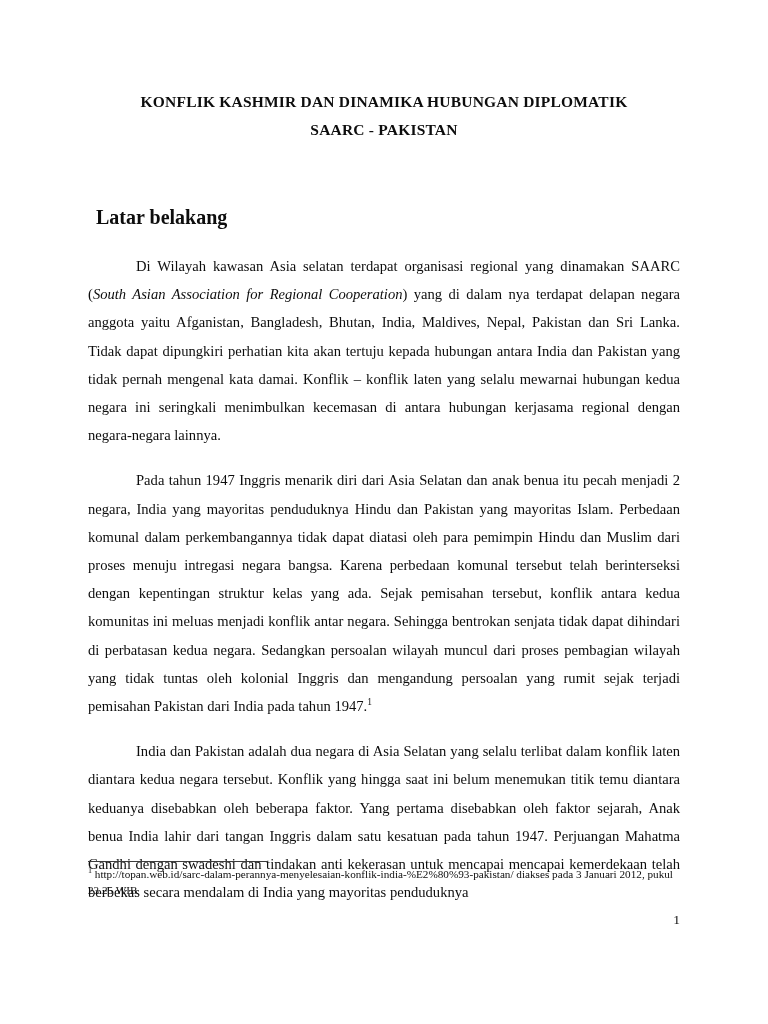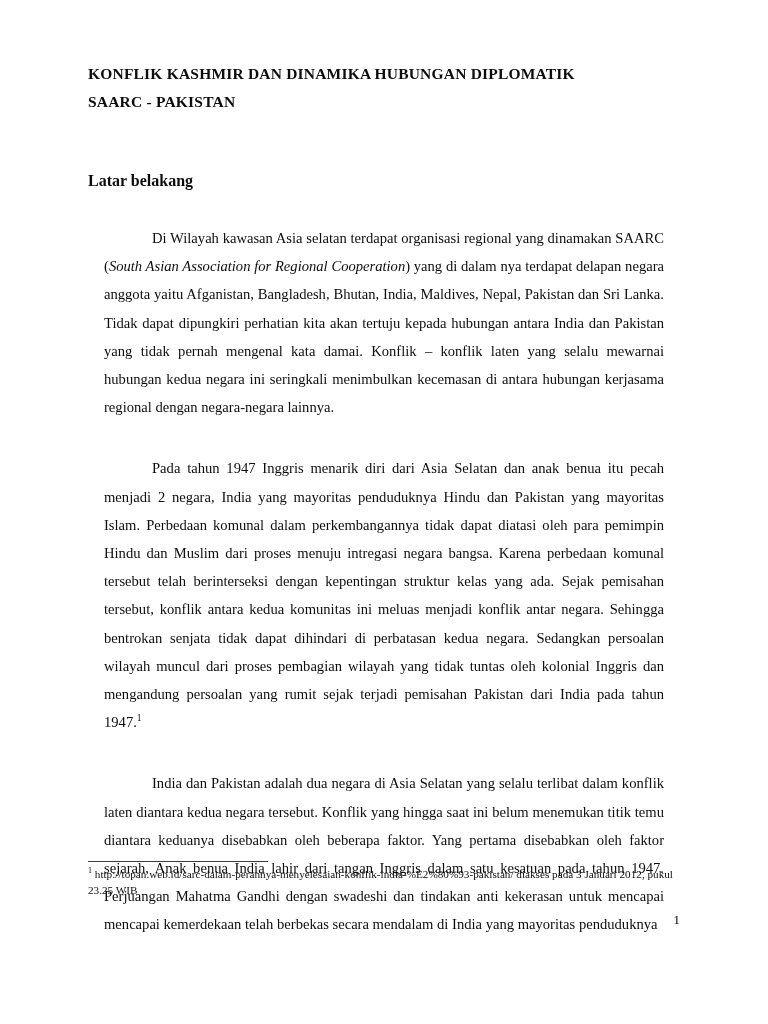--- a/index.html
+++ b/index.html
@@ -17,38 +17,39 @@
     overflow: hidden;
   }
   .content {
     position: absolute;
     left: 88px;
     top: 0;
     width: 592px;
   }
   .doc-title {
     margin: 0;
-    padding-top: 60px;
+    padding-top: 88px;
     font-size: 15.5px;
     font-weight: bold;
+    text-align: center;
     line-height: 28px;
     letter-spacing: 0.2px;
   }
   .doc-title .title-line {
     display: block;
   }
   .section-heading {
-    margin: 0;
+    margin: 8px;
     padding-top: 55px;
-    font-size: 16px;
+    font-size: 20px;
     font-weight: bold;
     line-height: 20px;
   }
   p.body-par {
-    margin: 16px;
+    margin: 0;
     padding-top: 17px;
     font-size: 14.6px;
     line-height: 28.2px;
     text-align: justify;
     text-indent: 48px;
     hyphens: none;
   }
   .italic {
     font-style: italic;
   }

